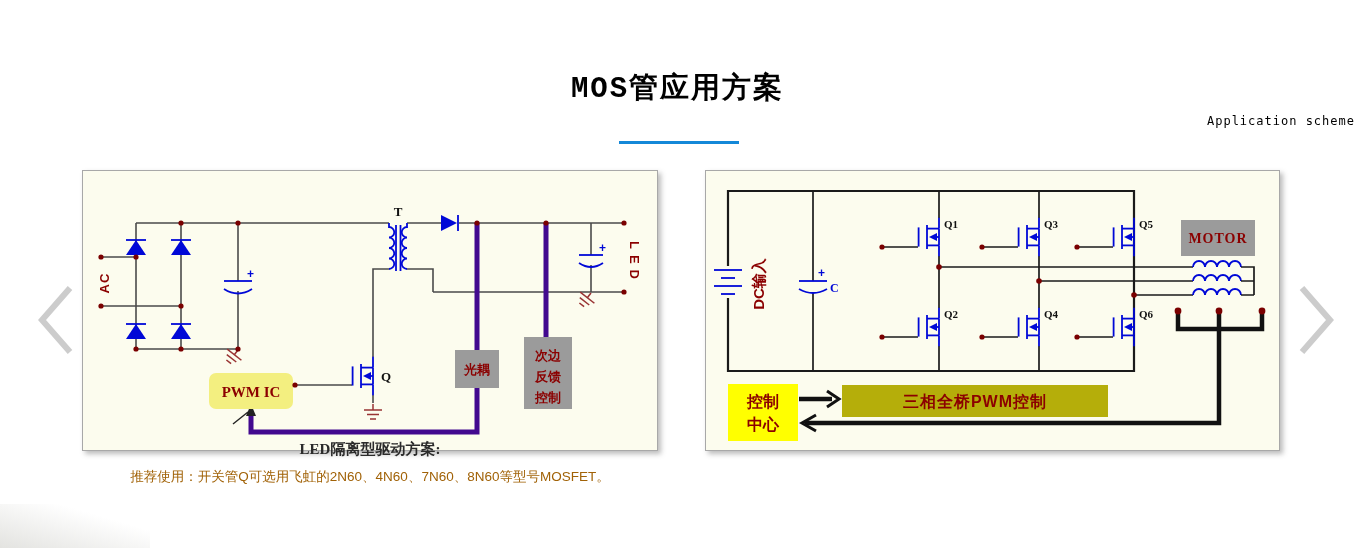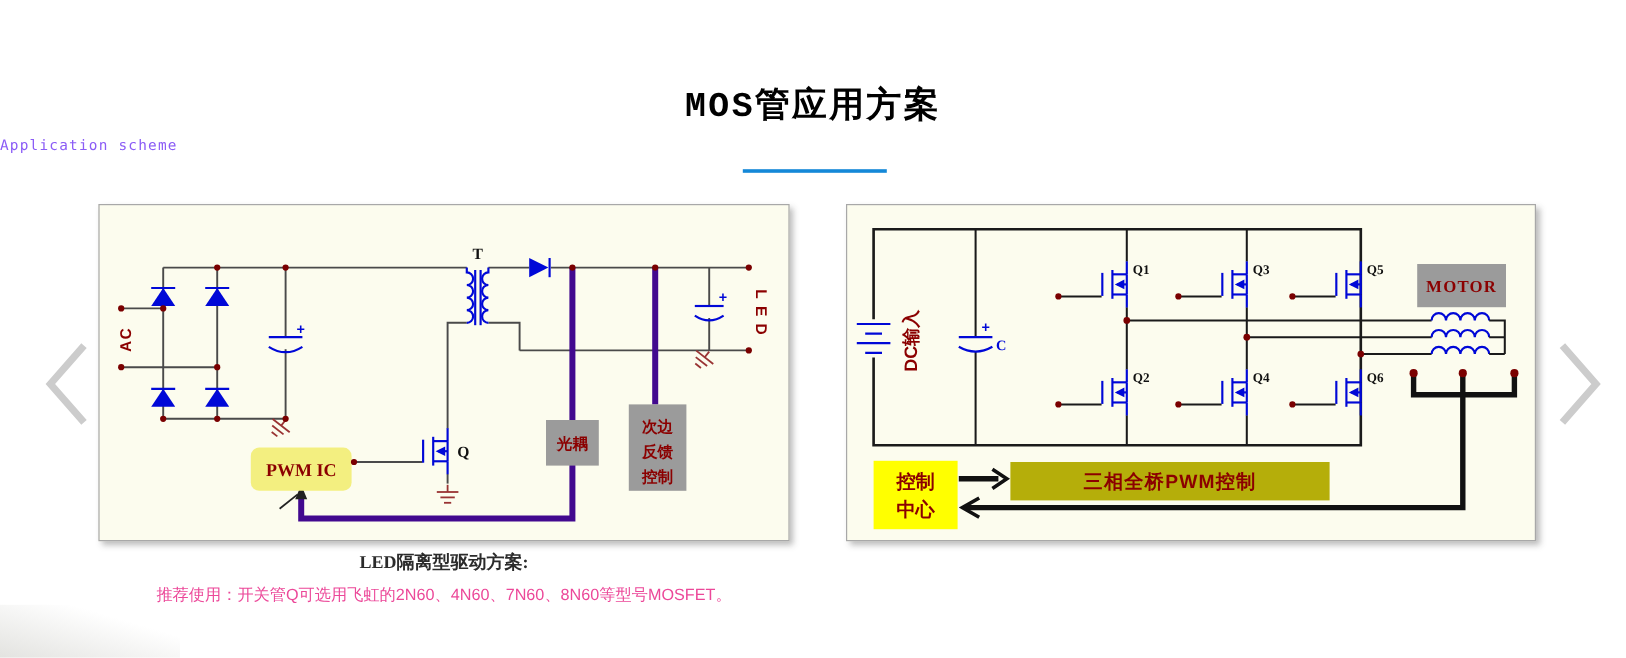--- a/index.html
+++ b/index.html
@@ -9,23 +9,23 @@
     position:relative;
   }
   .page{position:absolute;inset:0;}
   
   .page-title{
     position:absolute;top:68px;left:0;width:100%;text-align:center;
     font-family:Liberation Mono, monospace;
     font-size:29px;font-weight:600;letter-spacing:2px;color:#000000;margin:0;
   }
   .page-subtitle{
-    position:absolute;top:114px;left:0;width:100%;text-align:left;
+    position:absolute;top:114px;left:0;width:100%;text-align:right;
     font-family:"DejaVu Sans Mono","Liberation Mono",monospace;
-    font-size:12px;color:#8b5cf6;letter-spacing:1px;
+    font-size:12px;color:#000000;letter-spacing:1px;
   }
   .title-underline{
     position:absolute;top:141px;left:619px;width:120px;height:3px;background:#1488D8;
   }
   
   .nav-btn{
     position:absolute;top:280px;width:52px;height:80px;background:none;border:none;
     padding:0;cursor:pointer;
   }
   .nav-btn.prev{left:28px;}
@@ -35,28 +35,28 @@
   .panel{
     position:absolute;top:170px;height:279px;margin:0;
     background:#FCFCEE;border:1px solid #a8a8a8;
     box-shadow:3px 3px 5px rgba(60,60,60,.35);
   }
   .panel.left{left:82px;width:574px;}
   .panel.right{left:705px;width:573px;}
   .panel svg{display:block;width:100%;height:100%;}
   
   .caption-block{position:absolute;text-align:center;}
-  .caption-block.left{left:82px;top:459px;width:576px;}
+  .caption-block.left{left:82px;top:440px;width:576px;}
   .caption-block.right{left:705px;top:459px;width:575px;}
   .cap-title{
     font-family:"Liberation Serif","DejaVu Serif",serif;
     font-size:15px;font-weight:700;color:#2b2b2b;
   }
   .cap-desc{
-    margin-top:9px;font-size:13.5px;color:#ec4899;
+    margin-top:9px;font-size:13.5px;color:#a16207;
   }
   
   .wire{stroke:#4a4a4a;stroke-width:1.6;fill:none;}
   .kwire{stroke:#1a1a1a;stroke-width:1.7;fill:none;}
   .krect{stroke:#1a1a1a;stroke-width:2.2;fill:none;}
   .blue{stroke:#0008D7;stroke-width:1.8;fill:none;}
   .bluef{fill:#0008D7;stroke:none;}
   .purple{stroke:#42098F;stroke-width:5;fill:none;}
   .thick{stroke:#111;stroke-width:4.5;fill:none;}
   .chev{stroke:#111;stroke-width:3;fill:none;}

